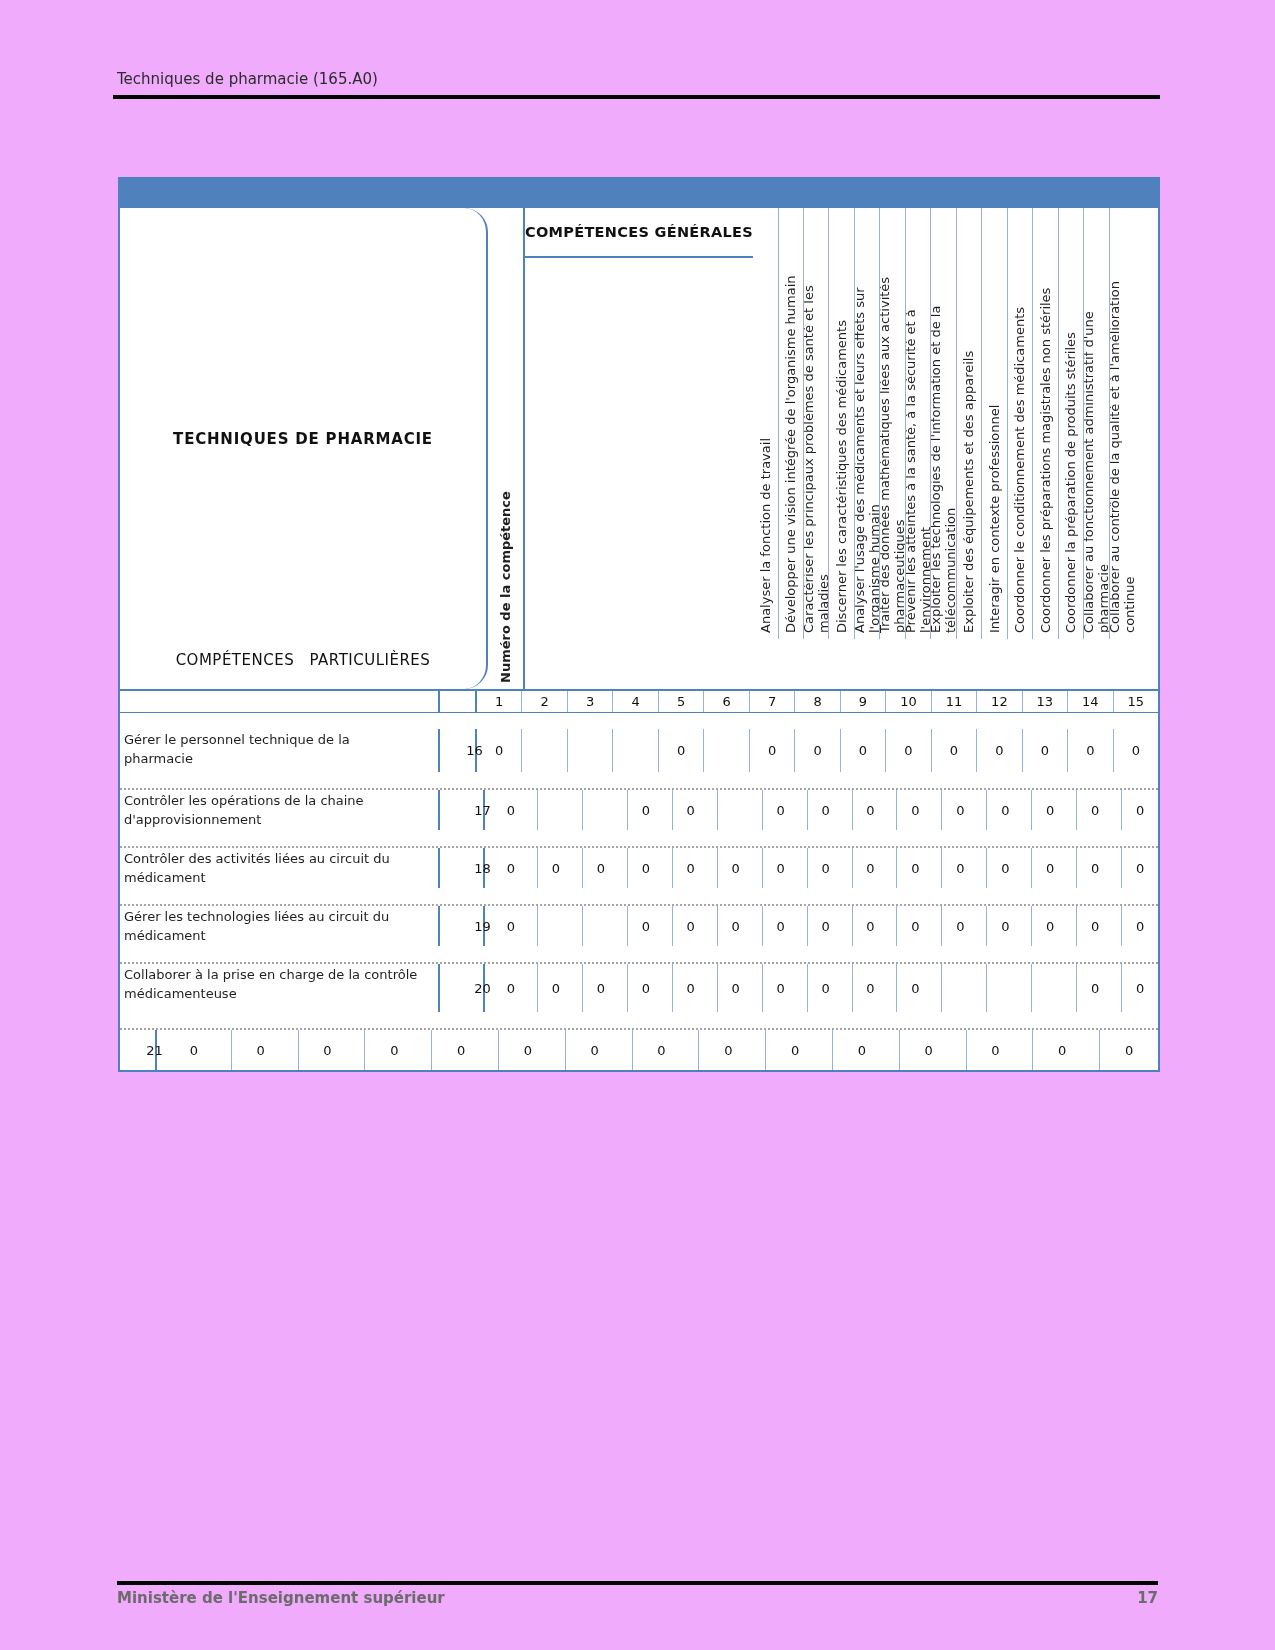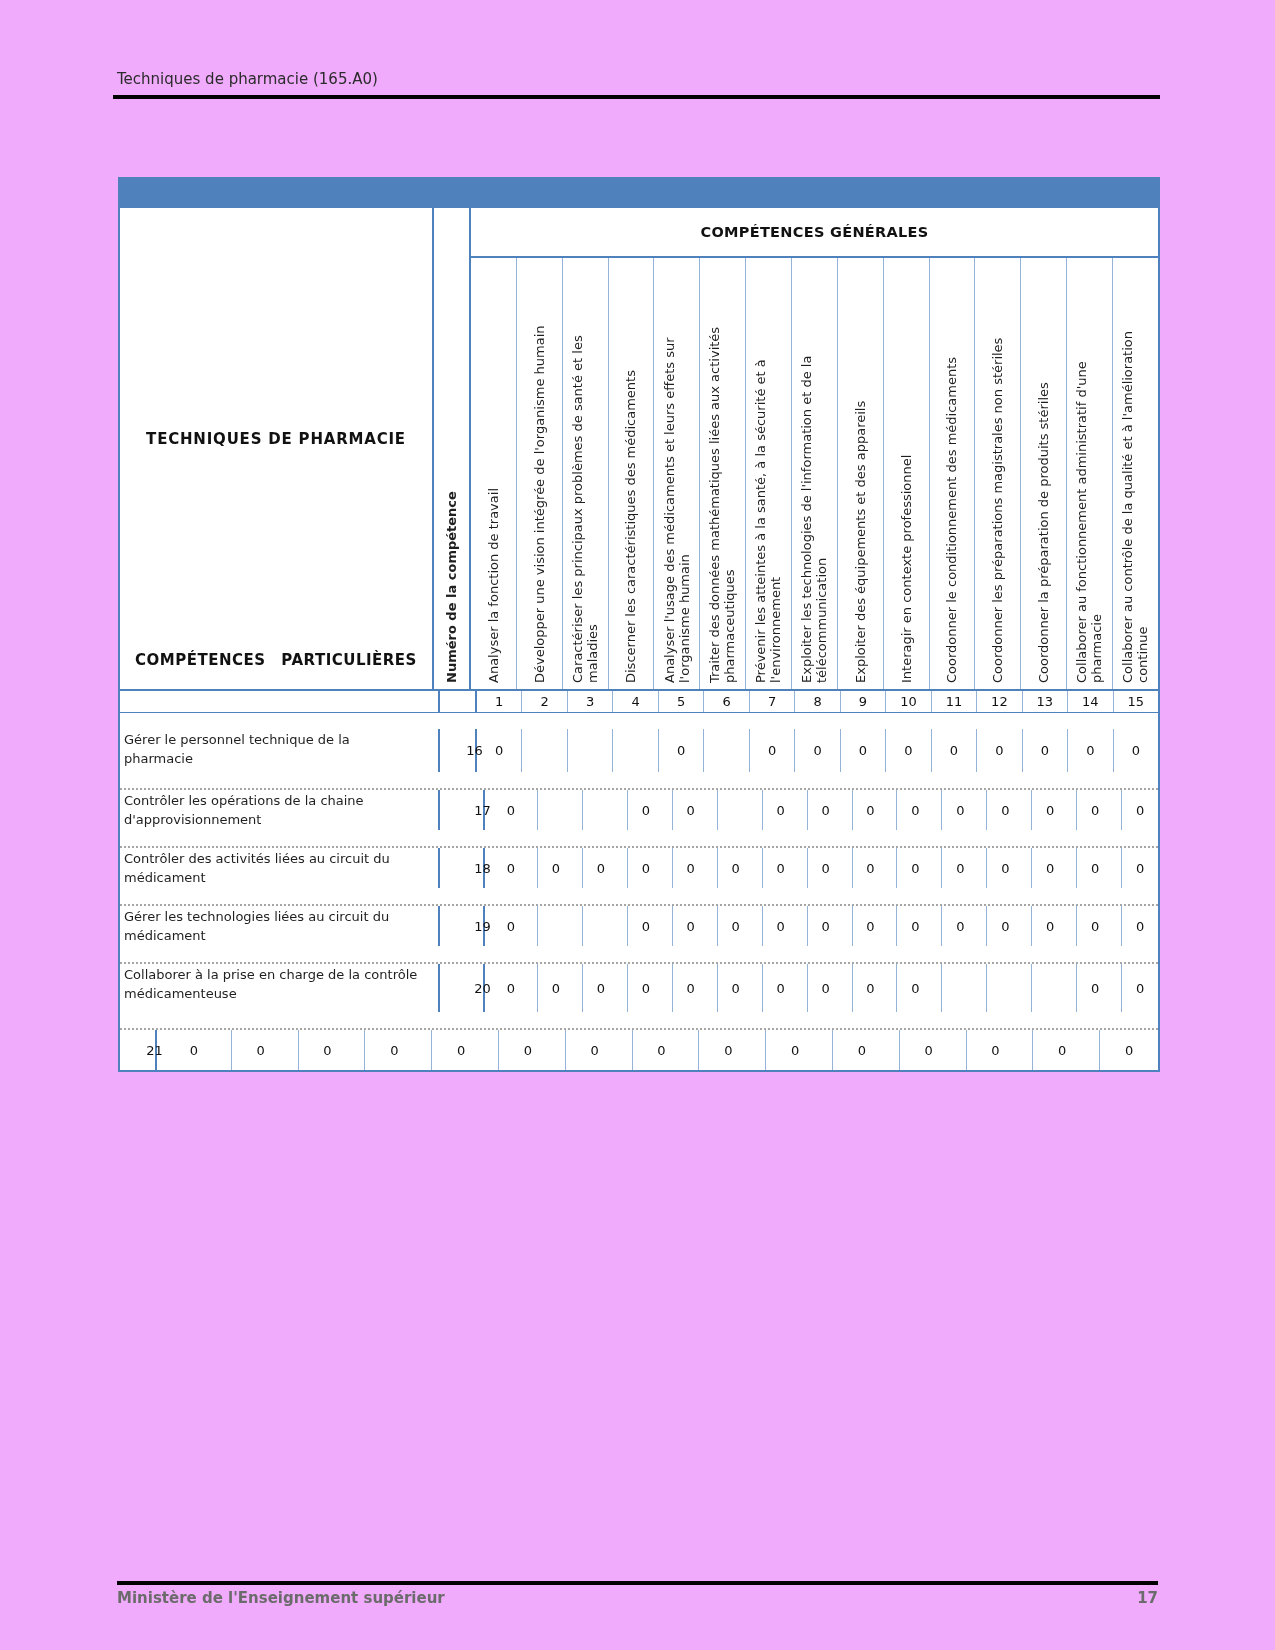--- a/index.html
+++ b/index.html
@@ -17,28 +17,28 @@
   .ftr-rule{position:absolute;left:117px;top:1581px;width:1041px;height:4px;background:#000;}
   .ftr-row{position:absolute;left:117px;top:1589px;width:1041px;display:flex;justify-content:space-between;
            font-weight:bold;font-size:15px;color:#6b6b6b;text-align:right;}
   
   .tbl{
     position:absolute;left:118px;top:177px;width:1042px;
     border:2.5px solid #4F81BD;box-sizing:border-box;background:#fff;
   }
   .band{height:29px;background:#4F81BD;}
   .mid{display:flex;height:481px;}
-  .corner{width:314px;box-sizing:border-box;border-right:2.5px solid #4F81BD;position:relative;}
+  .corner{width:368px;box-sizing:border-box;border-right:2.5px solid #4F81BD;position:relative;border-radius:24px;}
   .tech-title{position:absolute;top:222px;left:0;width:100%;text-align:center;
               font-weight:bold;font-size:15px;letter-spacing:.8px;color:#111;}
   .part-title{position:absolute;bottom:20px;left:0;width:100%;text-align:center;
-              font-weight:bold;font-size:15px;letter-spacing:.5px;word-spacing:10px;color:#111;}
+              font-weight:normal;font-size:15px;letter-spacing:.5px;word-spacing:10px;color:#111;}
   .numcol{width:37px;box-sizing:border-box;border-right:2.5px solid #4F81BD;
           display:flex;justify-content:center;}
-  .right{flex:1;display:flex;flex-direction:column;}
+  .right{flex:1;display:flex;flex-direction:row;}
   .cg-head{height:50px;box-sizing:border-box;border-bottom:2px solid #4F81BD;
            display:flex;align-items:center;justify-content:center;
            font-weight:bold;font-size:14.5px;letter-spacing:.3px;color:#111;}
   .rot-row{display:flex;height:431px;}
   .rcell{flex:1 1 0;display:flex;justify-content:center;overflow:hidden;}
   .rot{writing-mode:vertical-rl;transform:rotate(180deg);
        white-space:pre-line;font-size:13px;line-height:1.18;
        padding:6px 1px;height:100%;box-sizing:border-box;color:#1f1f1f;}
   .rot.bold{font-weight:bold;font-size:13px;}
   .numrow{display:flex;height:24px;box-sizing:border-box;

